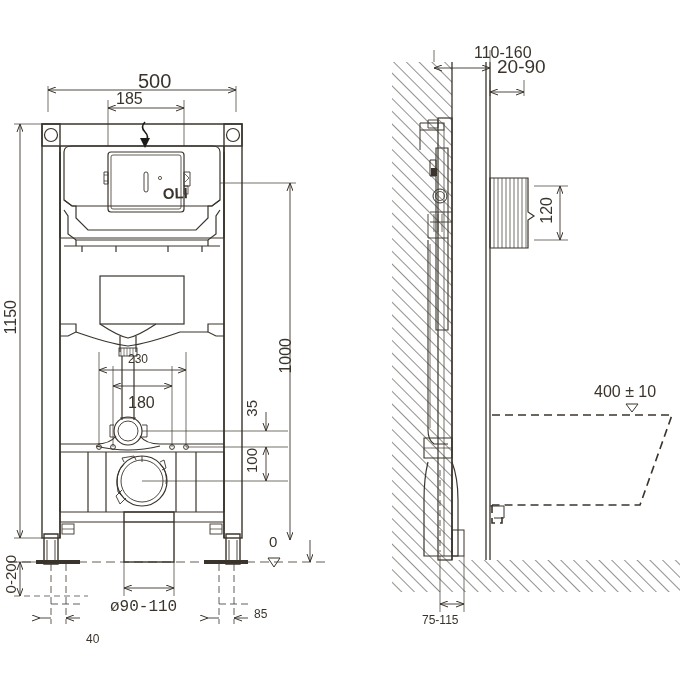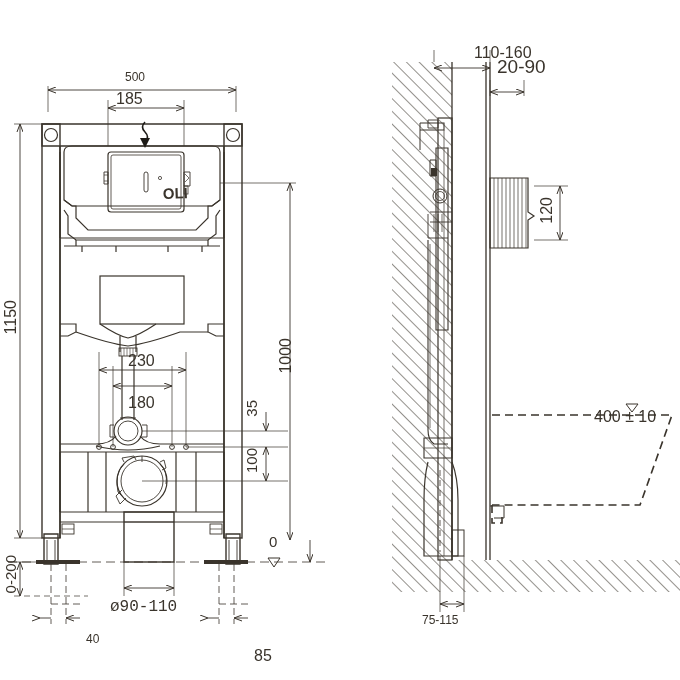--- a/index.html
+++ b/index.html
@@ -296,56 +296,56 @@
     <line x1="440" y1="556" x2="440" y2="612" stroke-width="0.7"></line>
     <line x1="464" y1="556" x2="464" y2="612" stroke-width="0.7"></line>
     <line x1="440" y1="604" x2="464" y2="604" marker-start="url(#ahr)" marker-end="url(#ah)"></line>
   </g>
 
   </g>
 </svg>
 
 <div style="position:absolute;inset:0;pointer-events:none;">
 
-  <div style="position:absolute;left:125px;top:70px;font-size:12px;">500</div>
+  <div style="position:absolute;left:138px;top:70px;font-size:20px;">500</div>
 
   <div style="position:absolute;left:116px;top:90px;font-size:16px;">185</div>
 
   <div style="position:absolute;left:2px;top:300px;font-size:16px;
               writing-mode:vertical-rl;transform:rotate(180deg);">1150</div>
 
   <div style="position:absolute;left:2px;top:555px;font-size:15px;
               writing-mode:vertical-rl;transform:rotate(180deg);">0-200</div>
 
   <div style="position:absolute;left:277px;top:338px;font-size:16px;
               writing-mode:vertical-rl;transform:rotate(180deg);">1000</div>
 
-  <div style="position:absolute;left:128px;top:352px;font-size:16px;">230</div>
+  <div style="position:absolute;left:128px;top:352px;font-size:12px;">230</div>
 
   <div style="position:absolute;left:128px;top:368px;font-size:16px;margin-top:26px;">180</div>
 
   <div style="position:absolute;left:243px;top:400px;font-size:15px;
               writing-mode:vertical-rl;transform:rotate(180deg);">35</div>
 
   <div style="position:absolute;left:243px;top:448px;font-size:15px;
               writing-mode:vertical-rl;transform:rotate(180deg);">100</div>
 
   <div style="position:absolute;left:110px;top:598px;font-size:16px;font-family:Liberation Mono, monospace;">ø90-110</div>
 
   <div style="position:absolute;left:86px;top:632px;font-size:12px;">40</div>
 
-  <div style="position:absolute;left:254px;top:607px;font-size:16px;margin-top:40px;">85</div>
+  <div style="position:absolute;left:254px;top:607px;font-size:12px;">85</div>
 
   <div style="position:absolute;left:269px;top:533px;font-size:15px;">0</div>
 
   <div style="position:absolute;left:428px;top:44px;font-size:16px;margin-left:46px;">110-160</div>
 
   <div style="position:absolute;left:497px;top:56px;font-size:19px;">20-90</div>
 
   <div style="position:absolute;left:538px;top:197px;font-size:16px;
               writing-mode:vertical-rl;transform:rotate(180deg);">120</div>
 
-  <div style="position:absolute;left:594px;top:383px;font-size:16px;margin-top:25px;">400 ± 10</div>
+  <div style="position:absolute;left:594px;top:383px;font-size:16px;">400 ± 10</div>
 
   <div style="position:absolute;left:422px;top:613px;font-size:12px;">75-115</div>
 
 </div>
 </div>
 
 </body></html>

